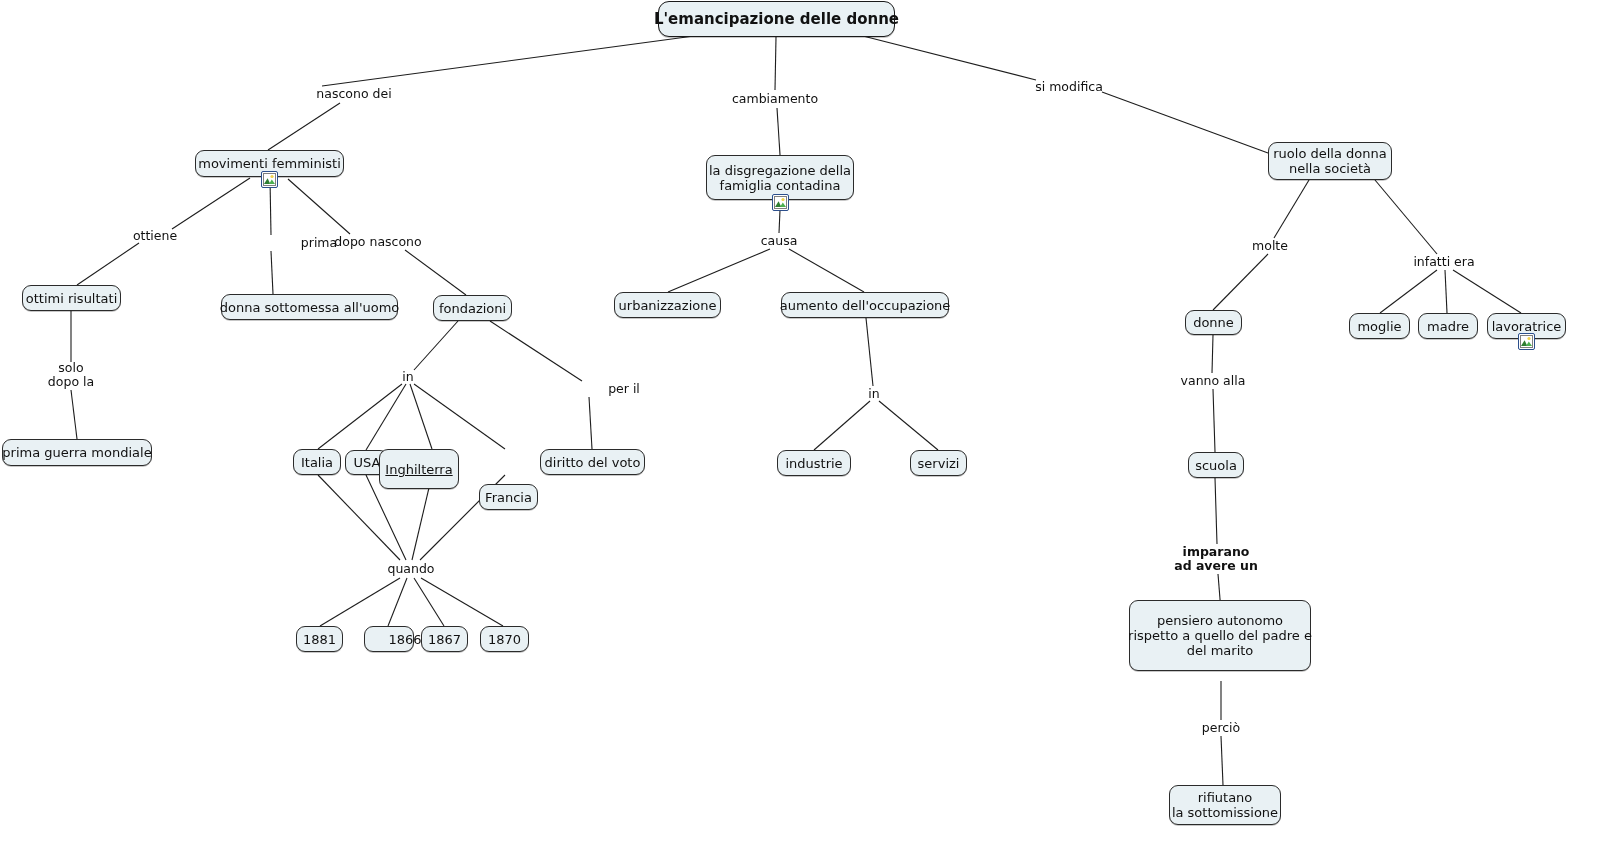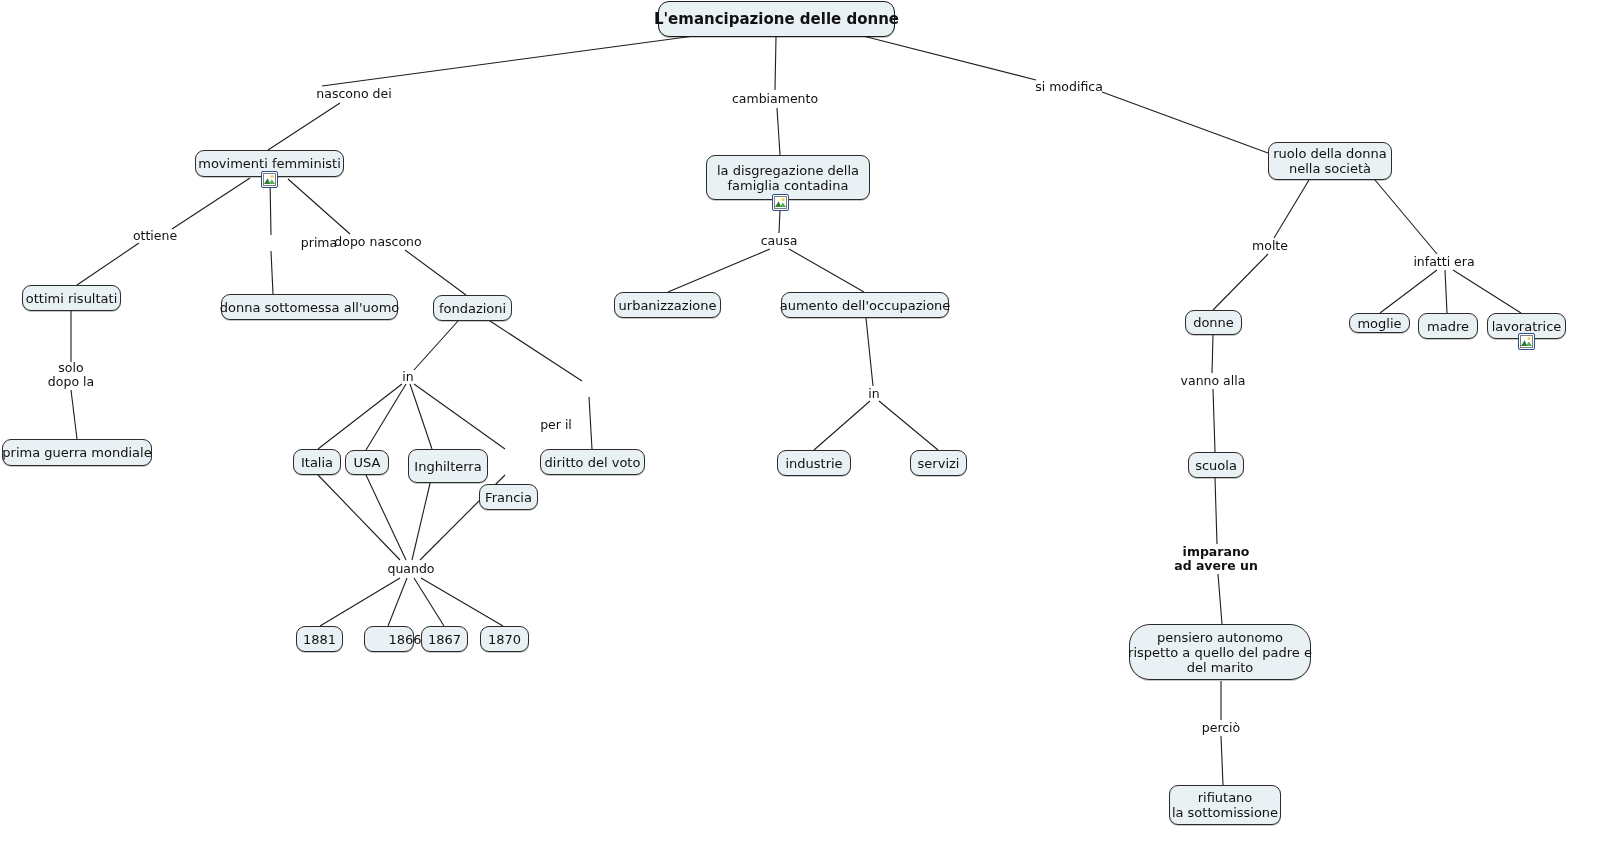--- a/index.html
+++ b/index.html
@@ -122,51 +122,51 @@
           <polygon points="1,11 4.6,5.3 7.3,11" fill="#2e7d32"></polygon>
           <polygon points="6,11 8.8,6.6 12,11" fill="#4caf50"></polygon>
         </svg>
       </div>
       <div class="node" style="left: 22px; top: 285px; width: 99px; height: 26px;"><span>ottimi risultati</span></div>
       <div class="node" style="left: 2px; top: 439px; width: 150px; height: 27px;"><span>prima guerra mondiale</span></div>
       <div class="node" style="left: 185px; top: 294px; width: 177px; height: 26px; margin-left: 36px;"><span>donna sottomessa all'uomo</span></div>
       <div class="node" style="left: 433px; top: 295px; width: 79px; height: 26px;"><span>fondazioni</span></div>
       <div class="node" style="left: 293px; top: 449px; width: 48px; height: 26px;"><span>Italia</span></div>
       <div class="node" style="left: 345px; top: 450px; width: 44px; height: 25px;"><span>USA</span></div>
-      <div class="node" style="left: 408px; top: 449px; width: 80px; height: 34px;"><span>Inghilterra</span></div>
+      <div class="node" style="left: 379px; top: 449px; width: 80px; height: 40px; text-decoration: underline;"><span>Inghilterra</span></div>
       <div class="node" style="left: 479px; top: 449px; width: 59px; height: 26px; margin-top: 35px;"><span>Francia</span></div>
       <div class="node" style="left: 540px; top: 449px; width: 105px; height: 26px;"><span>diritto del voto</span></div>
       <div class="node" style="left: 296px; top: 626px; width: 47px; height: 26px;"><span>1881</span></div>
       <div class="node" style="left: 364px; top: 626px; width: 47px; height: 26px; padding-left: 40px;"><span>1866</span></div>
       <div class="node" style="left: 421px; top: 626px; width: 47px; height: 26px;"><span>1867</span></div>
       <div class="node" style="left: 480px; top: 626px; width: 49px; height: 26px;"><span>1870</span></div>
-      <div class="node" style="left: 706px; top: 155px; width: 164px; height: 45px;"><span>la disgregazione della
+      <div class="node" style="left: 706px; top: 155px; width: 148px; height: 45px;"><span>la disgregazione della
 famiglia contadina</span></div>
       <div class="img-badge" style="left: 771.5px; top: 194px;">
         <svg width="13" height="13" viewBox="0 0 13 13">
           <rect x="0.5" y="0.5" width="12" height="12" fill="#ffffff" stroke="#7f7f7f"></rect>
           <circle cx="9" cy="3.5" r="1.6" fill="#f2d24b"></circle>
           <polygon points="1,11 4.6,5.3 7.3,11" fill="#2e7d32"></polygon>
           <polygon points="6,11 8.8,6.6 12,11" fill="#4caf50"></polygon>
         </svg>
       </div>
       <div class="node" style="left: 614px; top: 292px; width: 107px; height: 26px;"><span>urbanizzazione</span></div>
       <div class="node" style="left: 781px; top: 292px; width: 168px; height: 26px;"><span>aumento dell'occupazione</span></div>
       <div class="node" style="left: 777px; top: 450px; width: 74px; height: 26px;"><span>industrie</span></div>
       <div class="node" style="left: 910px; top: 450px; width: 57px; height: 26px;"><span>servizi</span></div>
       <div class="node" style="left: 1268px; top: 142px; width: 124px; height: 38px;"><span>ruolo della donna
 nella società</span></div>
       <div class="node" style="left: 1185px; top: 310px; width: 57px; height: 25px;"><span>donne</span></div>
       <div class="node" style="left: 1188px; top: 452px; width: 56px; height: 26px;"><span>scuola</span></div>
-      <div class="node" style="left: 1129px; top: 624px; width: 182px; height: 56px; border-radius: 21px;"><span>pensiero autonomo
+      <div class="node" style="left: 1129px; top: 600px; width: 182px; height: 71px;"><span>pensiero autonomo
 rispetto a quello del padre e
 del marito</span></div>
       <div class="node" style="left: 1169px; top: 785px; width: 112px; height: 40px;"><span>rifiutano
 la sottomissione</span></div>
-      <div class="node" style="left: 1349px; top: 313px; width: 61px; height: 20px;"><span>moglie</span></div>
+      <div class="node" style="left: 1349px; top: 313px; width: 61px; height: 26px;"><span>moglie</span></div>
       <div class="node" style="left: 1418px; top: 313px; width: 60px; height: 26px;"><span>madre</span></div>
       <div class="node" style="left: 1487px; top: 313px; width: 79px; height: 26px;"><span>lavoratrice</span></div>
       <div class="img-badge" style="left: 1518px; top: 333px;">
         <svg width="13" height="13" viewBox="0 0 13 13">
           <rect x="0.5" y="0.5" width="12" height="12" fill="#ffffff" stroke="#7f7f7f"></rect>
           <circle cx="9" cy="3.5" r="1.6" fill="#f2d24b"></circle>
           <polygon points="1,11 4.6,5.3 7.3,11" fill="#2e7d32"></polygon>
           <polygon points="6,11 8.8,6.6 12,11" fill="#4caf50"></polygon>
         </svg>
       </div>
@@ -174,21 +174,21 @@
   <div id="labels-layer">
       <div class="link-label" style="left: 354px; top: 94px;">nascono dei</div>
       <div class="link-label" style="left: 775px; top: 99px;">cambiamento</div>
       <div class="link-label" style="left: 1069px; top: 87px;">si modifica</div>
       <div class="link-label" style="left: 155px; top: 236px;">ottiene</div>
       <div class="link-label" style="left: 271px; top: 243px; margin-left: 48px;">prima</div>
       <div class="link-label" style="left: 378px; top: 242px;">dopo nascono</div>
       <div class="link-label" style="left: 71px; top: 375px;">solo
 dopo la</div>
       <div class="link-label" style="left: 408px; top: 377px;">in</div>
-      <div class="link-label" style="left: 556px; top: 389px; margin-top: 36px;">per il</div>
+      <div class="link-label" style="left: 624px; top: 389px;">per il</div>
       <div class="link-label" style="left: 411px; top: 569px;">quando</div>
       <div class="link-label" style="left: 779px; top: 241px;">causa</div>
       <div class="link-label" style="left: 874px; top: 394px;">in</div>
       <div class="link-label" style="left: 1270px; top: 246px;">molte</div>
       <div class="link-label" style="left: 1444px; top: 262px;">infatti era</div>
       <div class="link-label" style="left: 1213px; top: 381px;">vanno alla</div>
       <div class="link-label" style="left: 1216px; top: 559px; font-weight: bold;">imparano
 ad avere un</div>
       <div class="link-label" style="left: 1221px; top: 728px;">perciò</div>
     </div>

